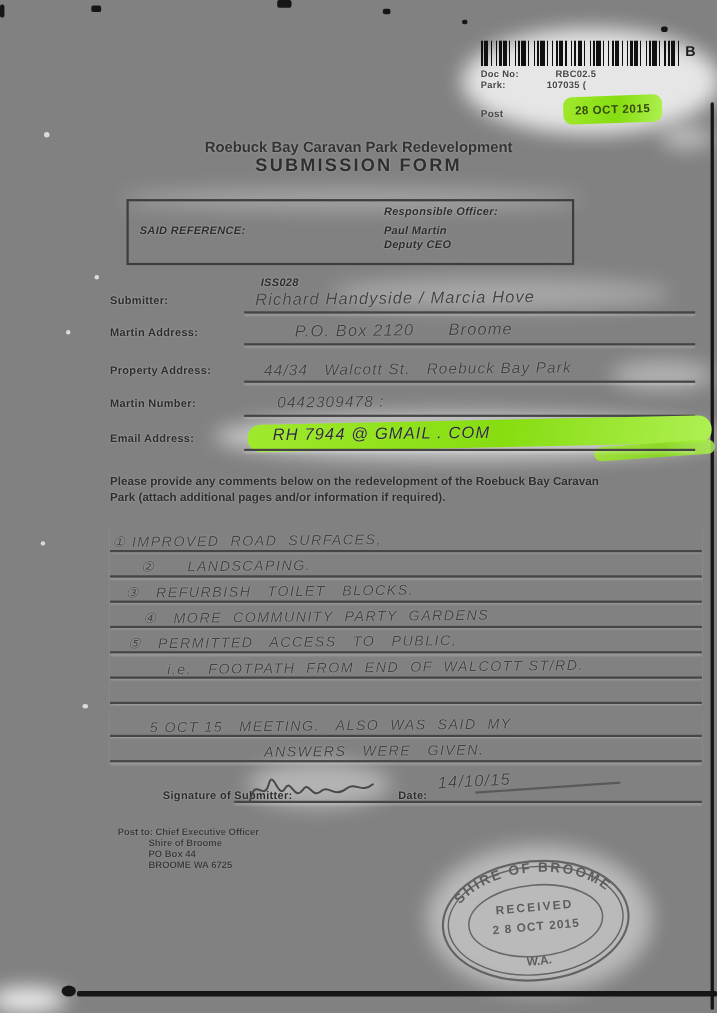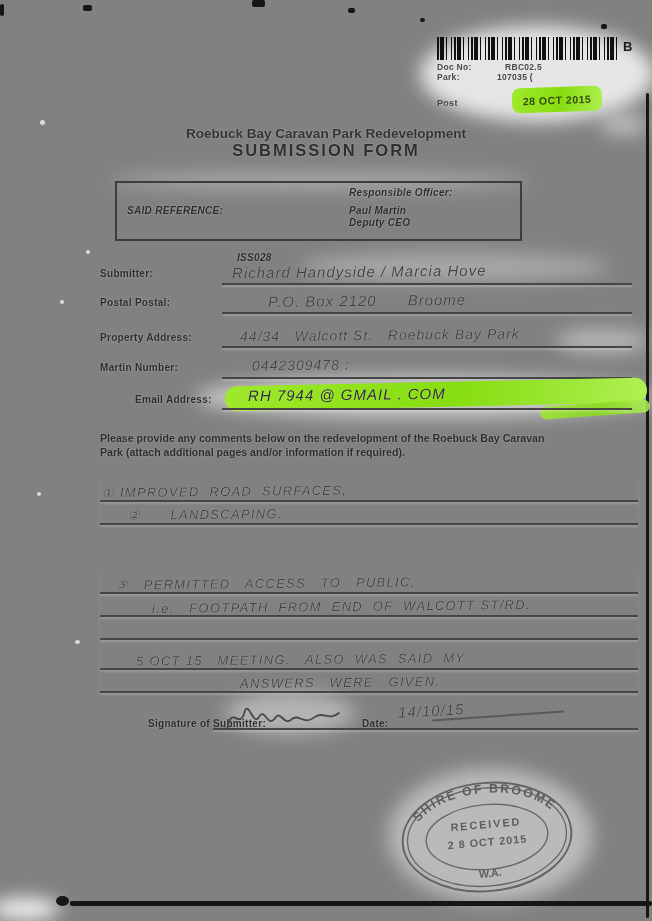--- a/index.html
+++ b/index.html
@@ -106,45 +106,51 @@
     <span class="label" style="left:120px;top:22px;margin-top:47px;">ISS028</span>
     <span class="label" style="left:232px;top:4px;">Responsible Officer:</span>
     <span class="label" style="left:232px;top:22px;">Paul Martin</span>
     <span class="label" style="left:232px;top:34px;">Deputy CEO</span>
   </div>
 
   <span class="label" style="left:100px;top:268px;">Submitter:</span>
   <div class="fline" style="left:222px;top:283px;width:410px;"></div>
   <span class="hw" style="left:232px;top:263px;font-size:15px;">Richard Handyside / Marcia Hove</span>
 
-  <span class="label" style="left:100px;top:297px;">Postal Postal:</span>
+  <span class="label" style="left:100px;top:297px;">Martin Address:</span>
   <div class="fline" style="left:222px;top:312px;width:410px;"></div>
   <span class="hw" style="left:268px;top:292px;font-size:15px;">P.O. Box 2120      Broome</span>
 
   <span class="label" style="left:100px;top:332px;text-align:right;">Property Address:</span>
   <div class="fline" style="left:222px;top:346px;width:410px;"></div>
   <span class="hw" style="left:240px;top:327px;">44/34   Walcott St.   Roebuck Bay Park</span>
 
   <span class="label" style="left:100px;top:362px;">Martin Number:</span>
   <div class="fline" style="left:222px;top:377px;width:410px;"></div>
   <span class="hw" style="left:252px;top:357px;">0442309478 :</span>
 
-  <span class="label" style="left:100px;top:394px;margin-left:35px;">Email Address:</span>
+  <span class="label" style="left:100px;top:394px;">Email Address:</span>
   <div class="green" style="position:absolute;left:225px;top:382px;width:422px;height:25px;border-radius:12px;transform:rotate(-1.2deg);"></div>
   <div class="green" style="position:absolute;left:540px;top:403px;width:110px;height:13px;border-radius:8px;transform:rotate(-4deg);opacity:.85;"></div>
   <div class="fline" style="left:222px;top:408px;width:410px;"></div>
   <span class="hw" style="left:248px;top:386px;font-size:15px;color:#2d2d2d;">RH 7944 @ GMAIL . COM</span>
 
   <div class="prompt">Please provide any comments below on the redevelopment of the Roebuck Bay Caravan Park (attach additional pages and/or information if required).</div>
 
   <div class="cline" style="top:501px;">
     <span class="hw" style="left:28px;">②      LANDSCAPING.</span>
     </div>
   <div class="cline" style="top:478px;">
     <span class="hw" style="left:2px;">① IMPROVED  ROAD  SURFACES,</span>
+    </div>
+  <div class="cline" style="top:524px;">
+    <span class="hw" style="left:14px;">③   REFURBISH   TOILET   BLOCKS.</span>
+    </div>
+  <div class="cline" style="top:547px;">
+    <span class="hw" style="left:30px;">④   MORE  COMMUNITY  PARTY  GARDENS</span>
     </div>
   <div class="cline" style="top:570px;">
     <span class="hw" style="left:16px;">⑤   PERMITTED   ACCESS   TO   PUBLIC,</span>
     </div>
   <div class="cline" style="top:593px;">
     <span class="hw" style="left:52px;">i.e.   FOOTPATH  FROM  END  OF  WALCOTT ST/RD.</span>
     </div>
   <div class="cline" style="top:616px;">
     <span class="hw" style="left:2px;"></span>
     </div>
@@ -157,20 +163,26 @@
 
   <span class="label" style="left:100px;top:718px;margin-left:48px;">Signature of Submitter:</span>
   <div class="fline" style="left:213px;top:728px;width:425px;"></div>
   <svg class="sig-svg" width="120" height="40" viewBox="0 0 120 40">
     <path d="M4 30 C 10 6, 16 34, 22 14 C 26 3, 30 30, 36 20 C 42 10, 44 32, 52 22 C 58 13, 60 30, 68 24 C 76 17, 80 31, 92 22 C 100 16, 106 27, 116 19" stroke="#474747" fill="none" stroke-width="1.8" stroke-linecap="round"></path>
   </svg>
   <span class="label" style="left:362px;top:718px;">Date:</span>
   <span class="hw" style="left:398px;top:702px;font-size:15px;transform:rotate(-3deg);">14/10/15</span>
   <div class="flourish"></div>
 
+  <div class="addr">
+    <div>Post to: Chief Executive Officer</div>
+    <div class="ind">Shire of Broome</div>
+    <div class="ind">PO Box 44</div>
+    <div class="ind">BROOME WA 6725</div>
+  </div>
 
   <svg class="stamp" width="178" height="116" viewBox="0 0 180 118">
     <ellipse cx="90" cy="59" rx="86" ry="55" fill="none" stroke="#5d5d5d" stroke-width="2"></ellipse>
     <ellipse cx="90" cy="59" rx="81" ry="50" fill="none" stroke="#5d5d5d" stroke-width="1.3"></ellipse>
     <ellipse cx="90" cy="59" rx="62" ry="33" fill="none" stroke="#616161" stroke-width="1.4"></ellipse>
     <path id="stamp-top-arc" d="M 13,59 A 77,45 0 0 1 167,59" fill="none"></path>
     <path id="stamp-bottom-arc" d="M 19,59 A 71,41 0 0 0 161,59" fill="none"></path>
     <text font-size="12.5" letter-spacing="2">
       <textPath href="#stamp-top-arc" startOffset="50%" text-anchor="middle">SHIRE  OF  BROOME</textPath>
     </text>

